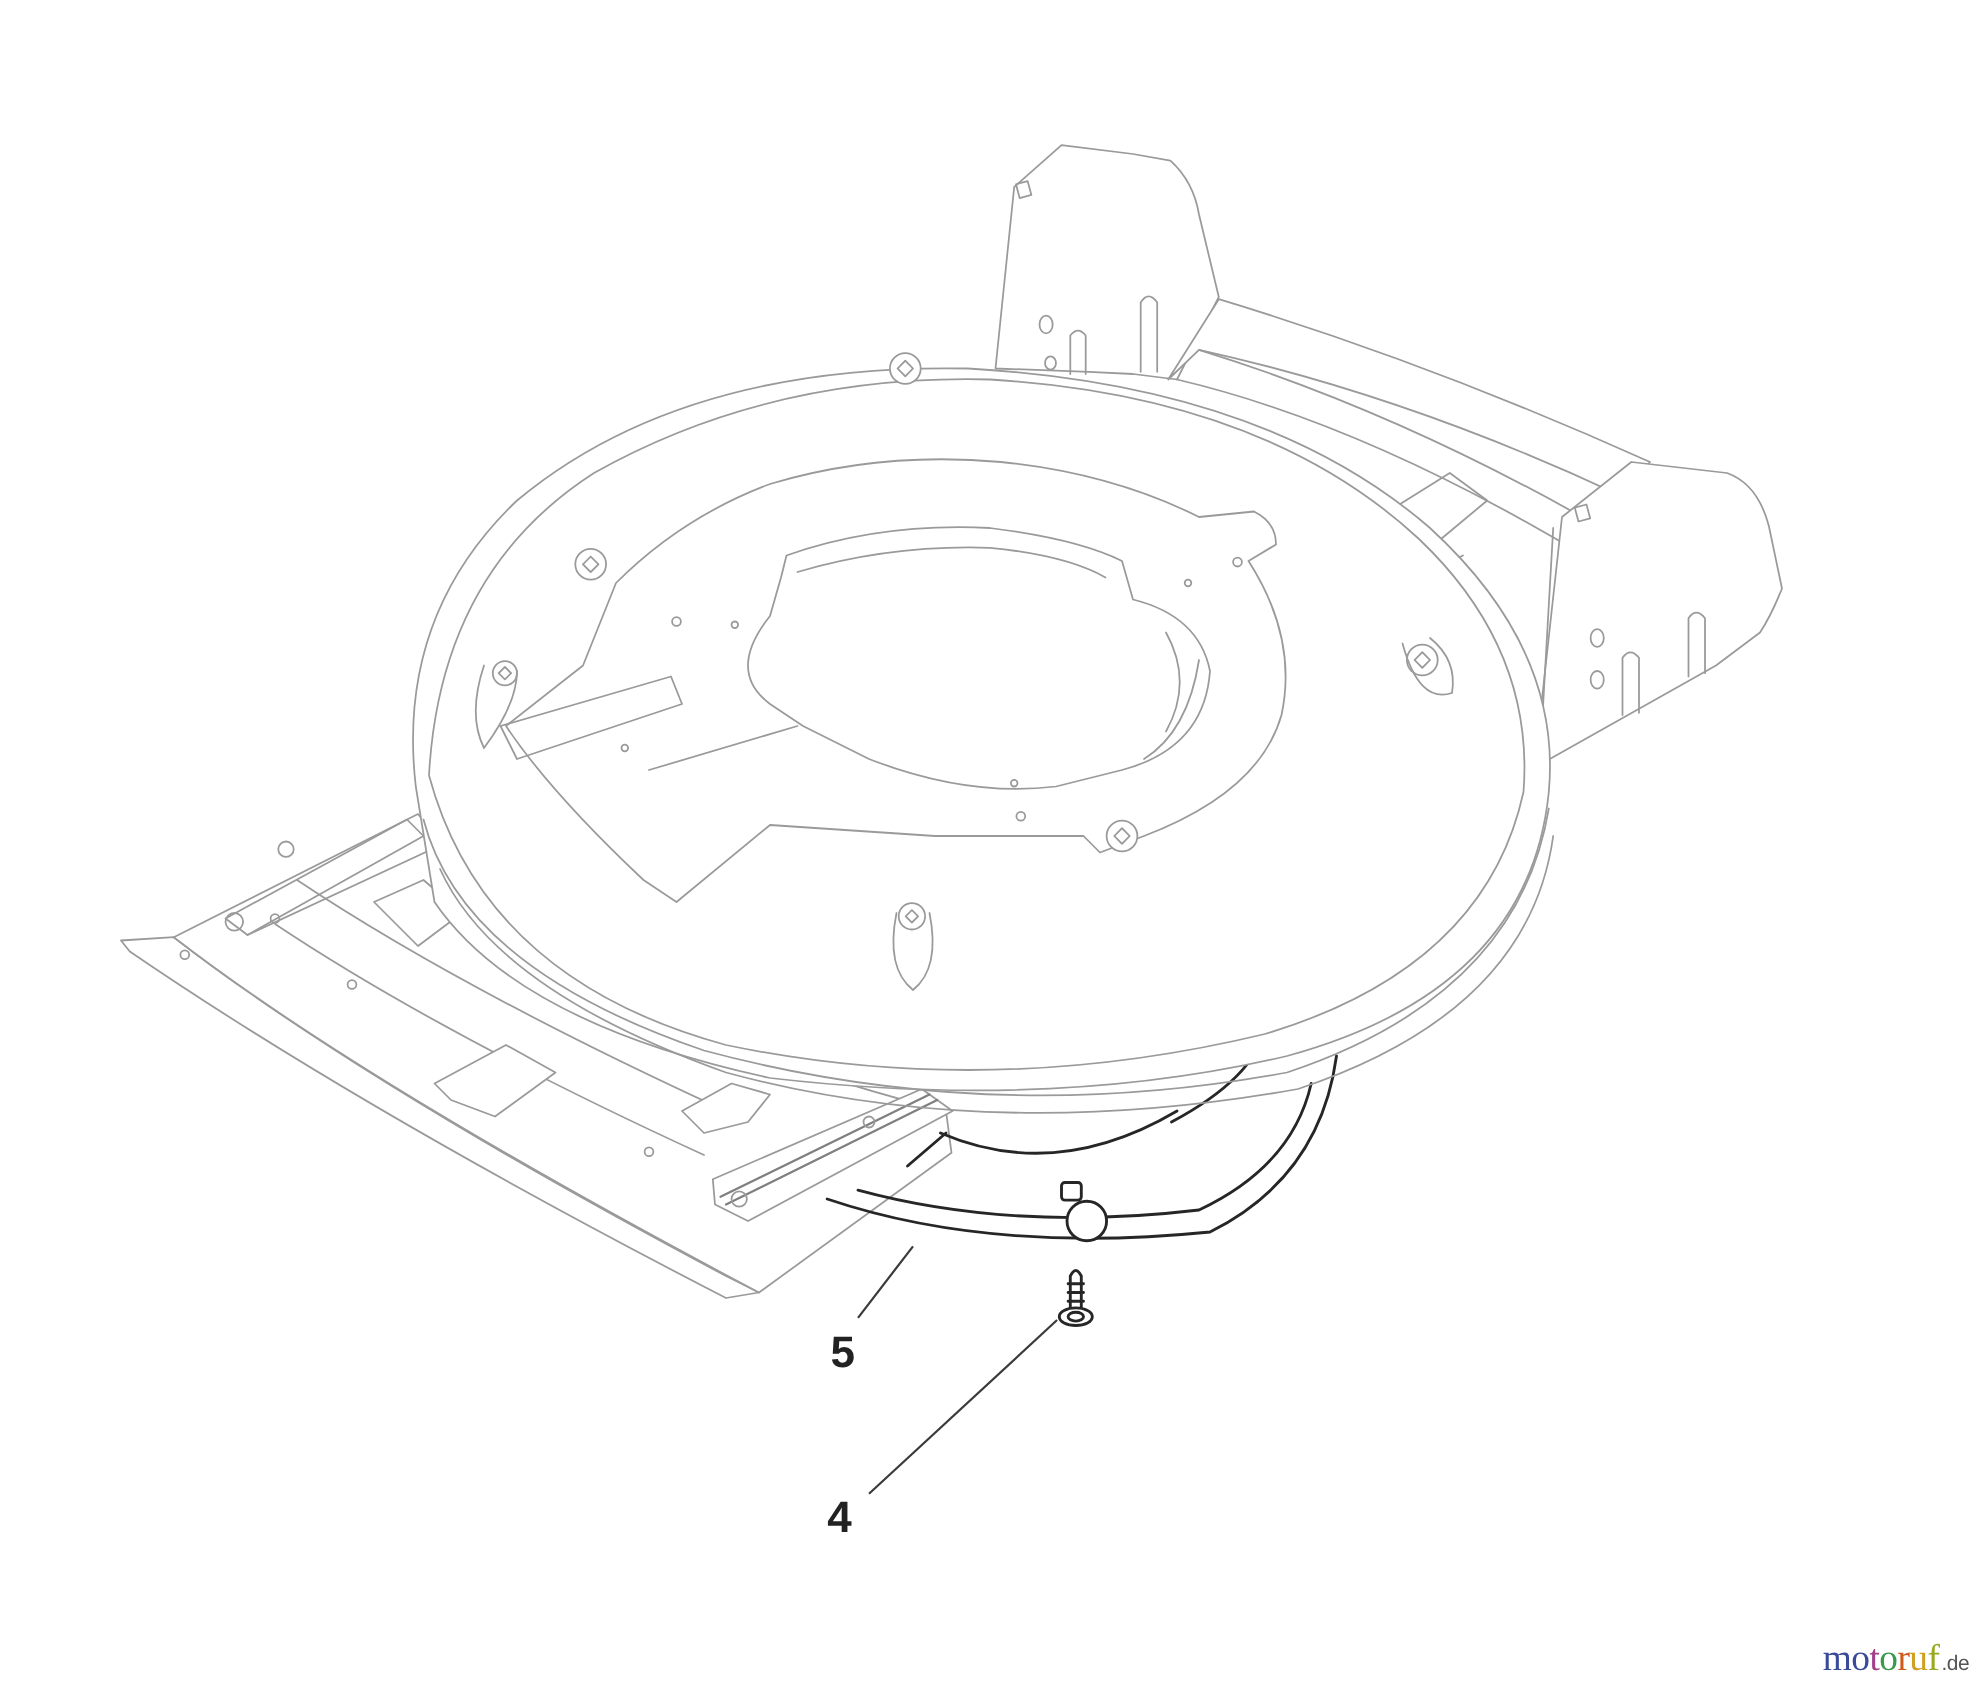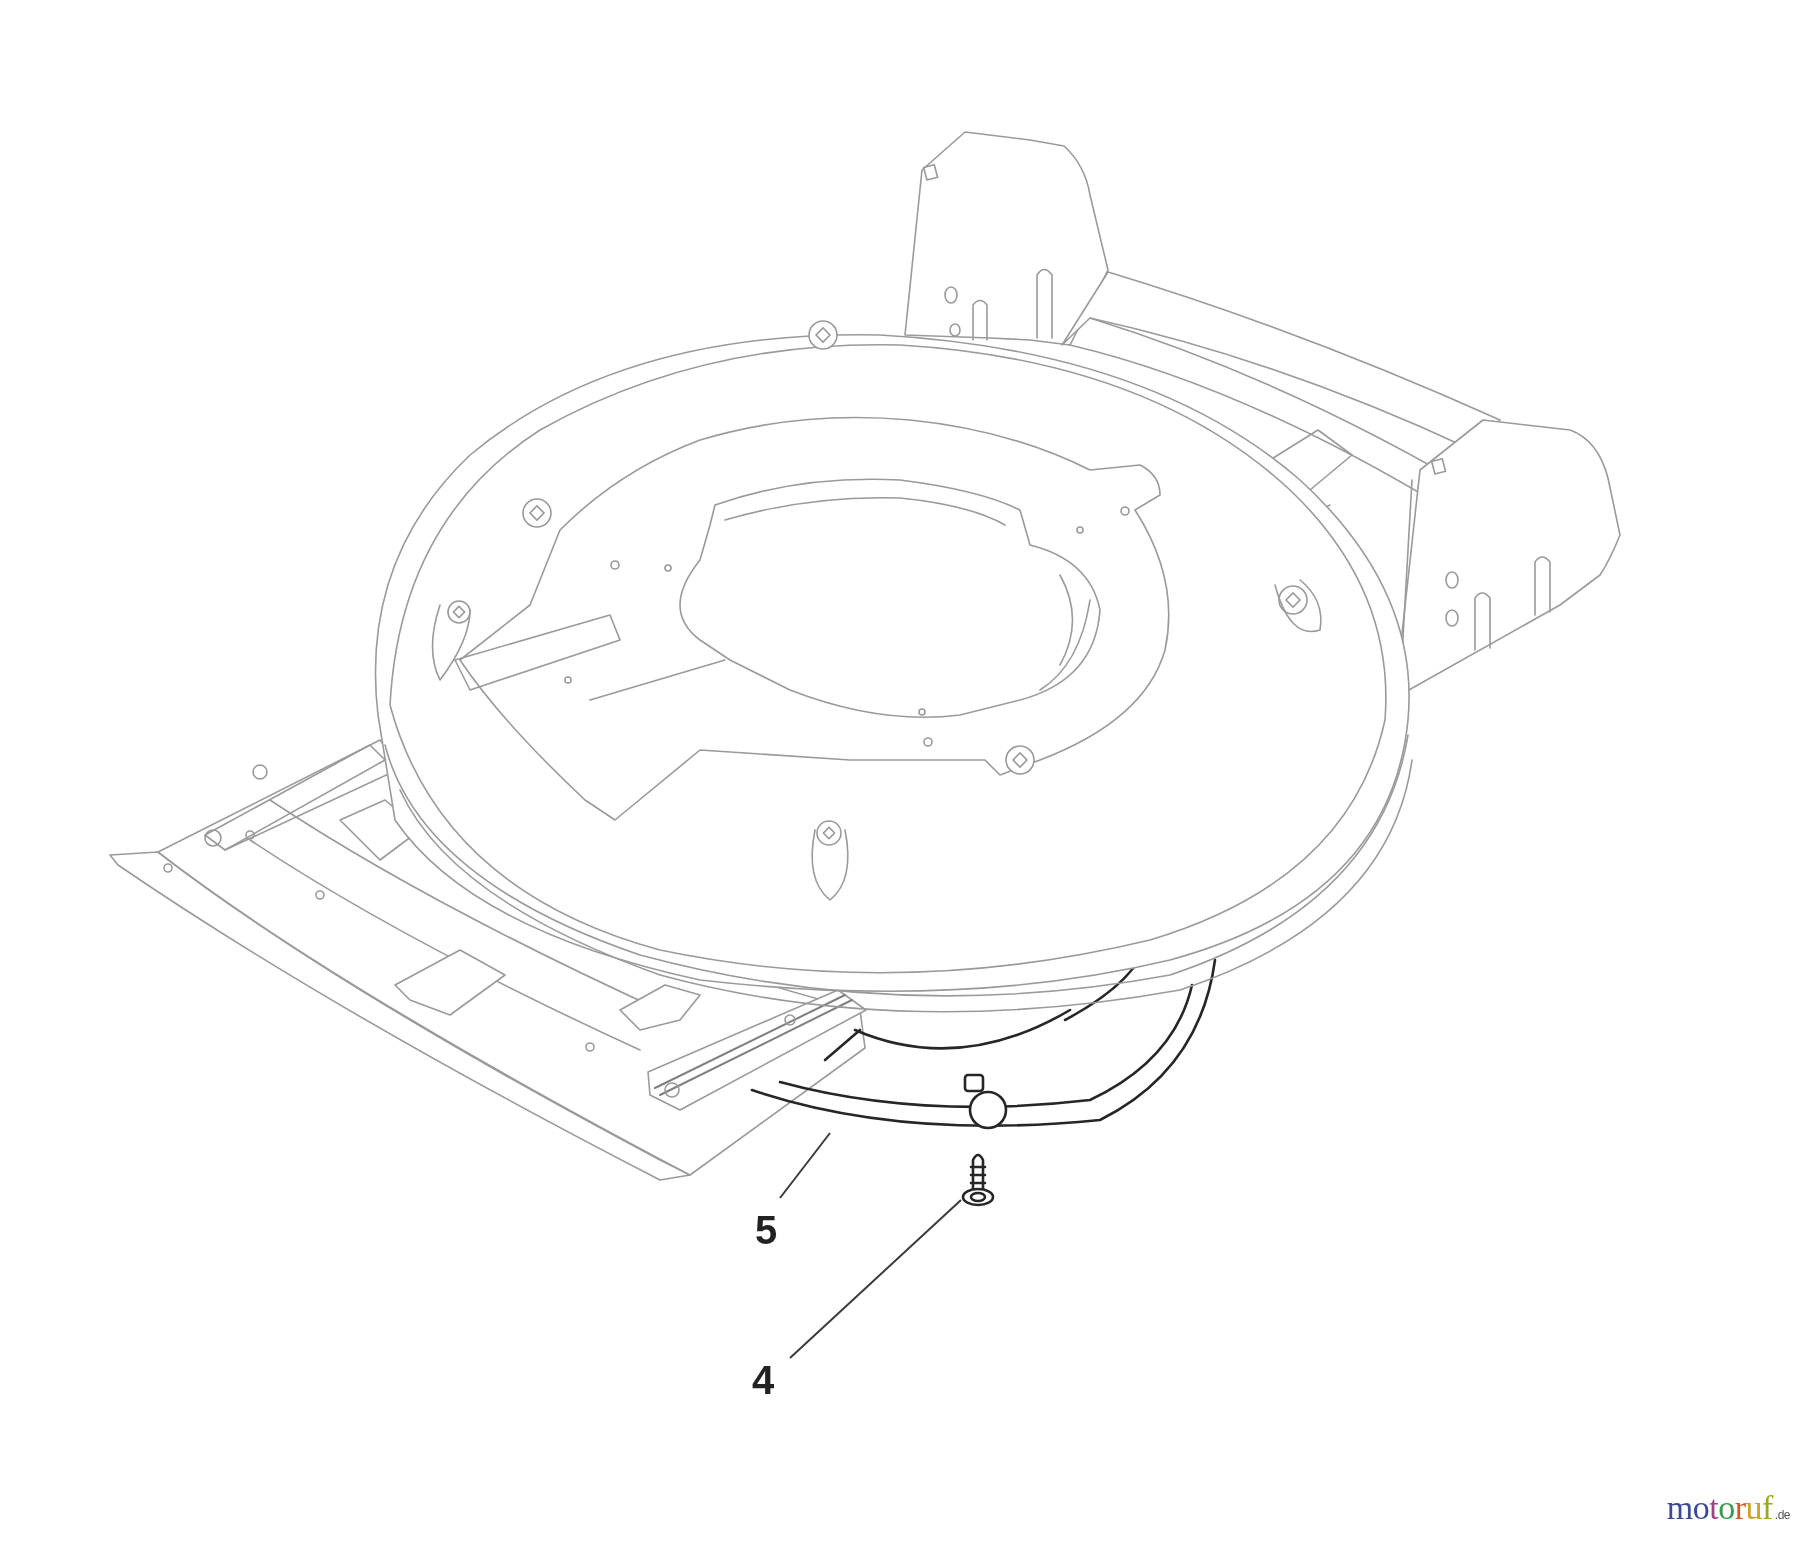--- a/index.html
+++ b/index.html
@@ -1,20 +1,20 @@
 <!DOCTYPE html>
 <html><head>
 <meta charset="utf-8">
 <style>
   html, body { margin: 0; padding: 0; background: #ffffff; }
   body { width: 1800px; height: 1541px; position: relative; overflow: hidden; font-family: "Liberation Sans", sans-serif; }
   #diagram { position: absolute; left: 0; top: 0; width: 1800px; height: 1541px; }
   .callout-label { position: absolute; font-family: "Liberation Sans", sans-serif; font-weight: bold; font-size: 40px; color: #222222; line-height: 1; }
   .watermark { position: absolute; right: 10px; bottom: 14px; font-family: "Liberation Serif", serif; font-size: 34px; letter-spacing: -0.5px; }
-  .watermark .tld { font-family: "Liberation Sans", sans-serif; font-size: 12px; color: #555; margin-left: 2px; }
+  .watermark .tld { font-family: "Liberation Sans", sans-serif; font-size: 19px; color: #555; margin-left: 2px; }
   .thin { fill: none; stroke: #9a9a9a; stroke-width: 1.6; stroke-linejoin: round; stroke-linecap: round; }
   .med { fill: none; stroke: #7f7f7f; stroke-width: 2; stroke-linejoin: round; stroke-linecap: round; }
   .dark { fill: none; stroke: #262626; stroke-width: 2.6; stroke-linejoin: round; stroke-linecap: round; }
   .fillw { fill: #ffffff; }
   .leader { stroke: #3a3a3a; stroke-width: 2; fill: none; }
 </style>
 </head>
 <body>
 
 <svg id="diagram" viewBox="0 0 1800 1541" xmlns="http://www.w3.org/2000/svg">

